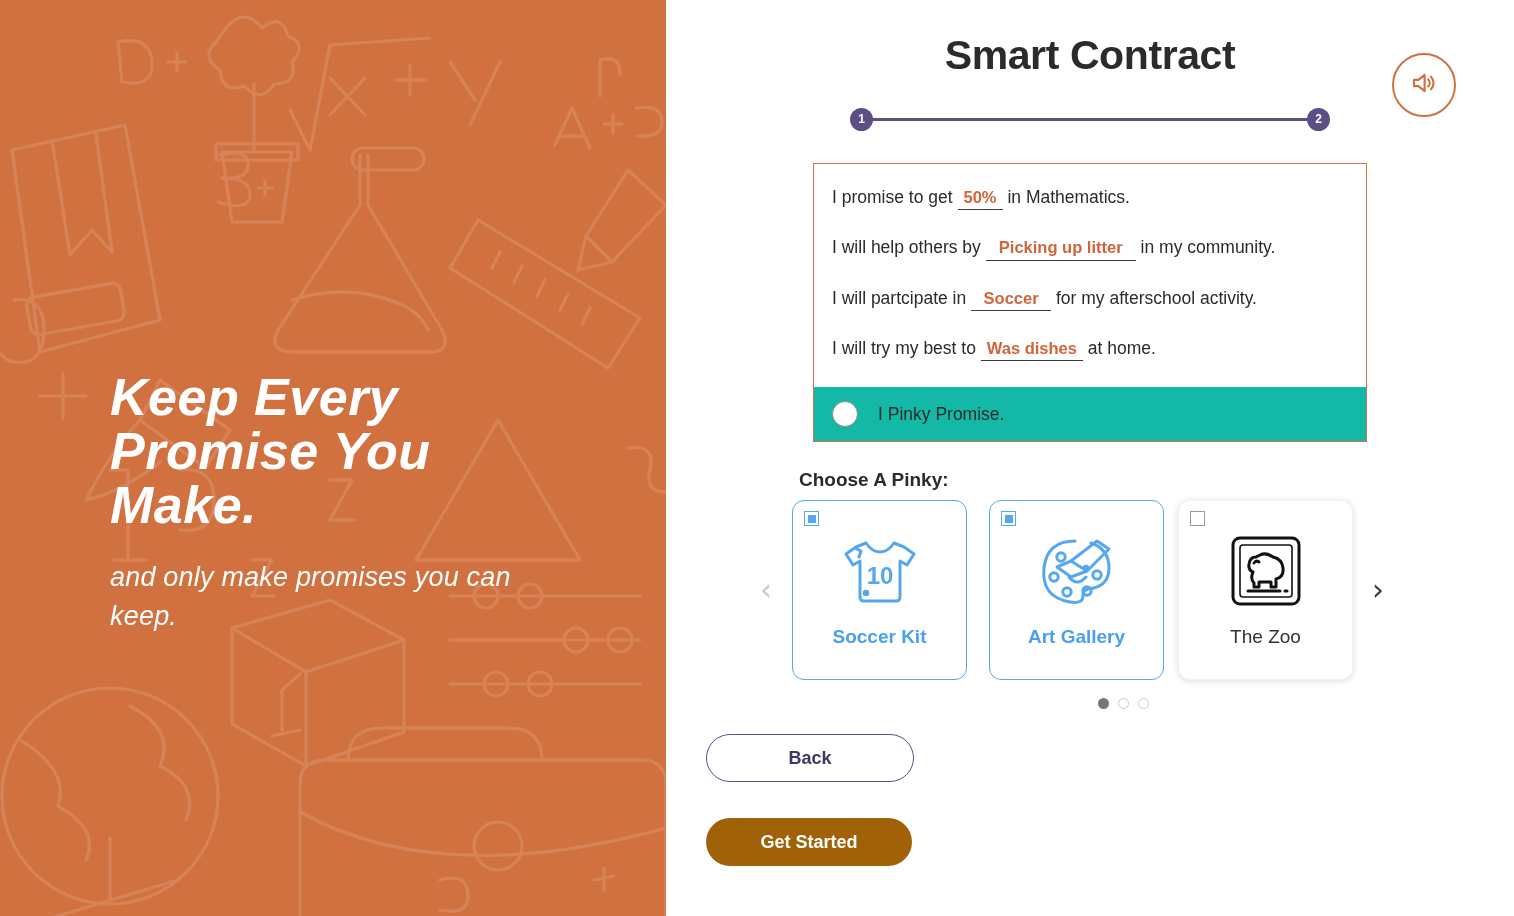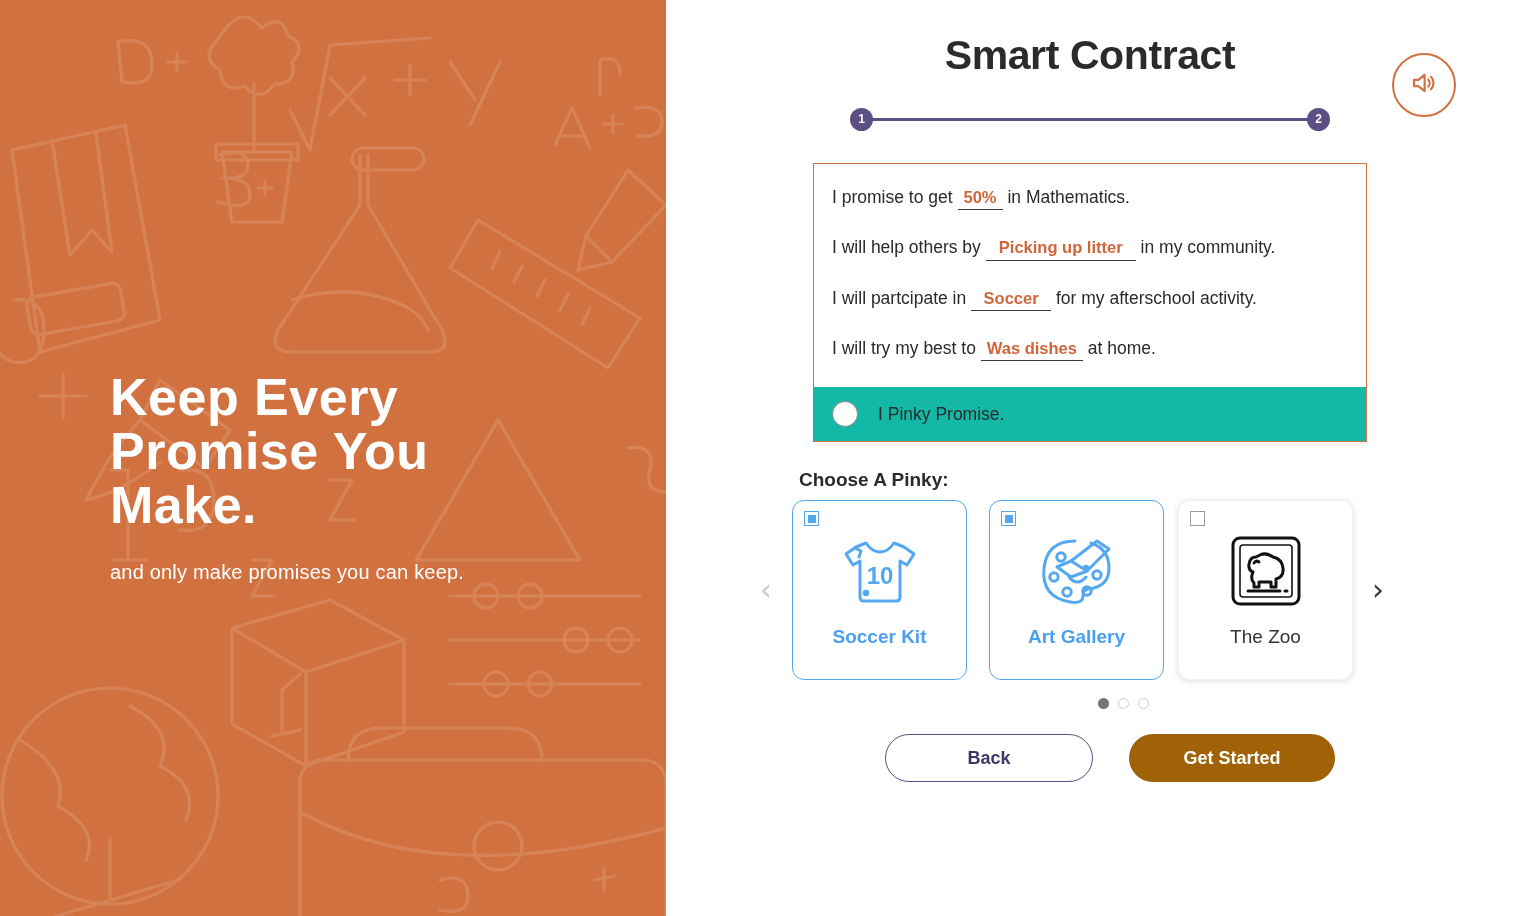--- a/index.html
+++ b/index.html
@@ -21,32 +21,33 @@
   }
   .doodle-layer {
     position: absolute; inset: 0;
     opacity: 0.13;
   }
   .doodle-layer svg { display: block; width: 100%; height: 100%; }
   .left-content {
     position: absolute;
     left: 110px; top: 370px;
     width: 470px;
+    font-style: italic;
   }
   .headline {
     color: #ffffff;
     font-size: 52px;
     font-weight: 800;
     line-height: 1.04;
     letter-spacing: 0.5px;
   }
   .subline {
     margin-top: 26px;
     color: #ffffff;
-    font-size: 20px;
+    font-size: 27px;
     font-weight: 400;
     line-height: 1.45;
     letter-spacing: 0.2px;
   }
 
   
   .right-panel {
     position: relative;
     flex: 1 1 auto;
     height: 916px;
@@ -214,20 +215,21 @@
   }
   .dot { width: 11px; height: 11px; border-radius: 50%; cursor: pointer; }
   .dot.on { background: #767676; }
   .dot.off { border: 1.3px solid #cccccc; background: #ffffff; }
 
   
   .footer {
     margin-top: 25px;
     display: flex; justify-content: center; gap: 36px;
     padding-left: 40px;
+    flex-direction: column;
   }
   .btn {
     height: 48px;
     border-radius: 26px;
     display: flex; align-items: center; justify-content: center;
     font-size: 18px; font-weight: 700;
     cursor: pointer;
   }
   .btn-back {
     width: 208px;

